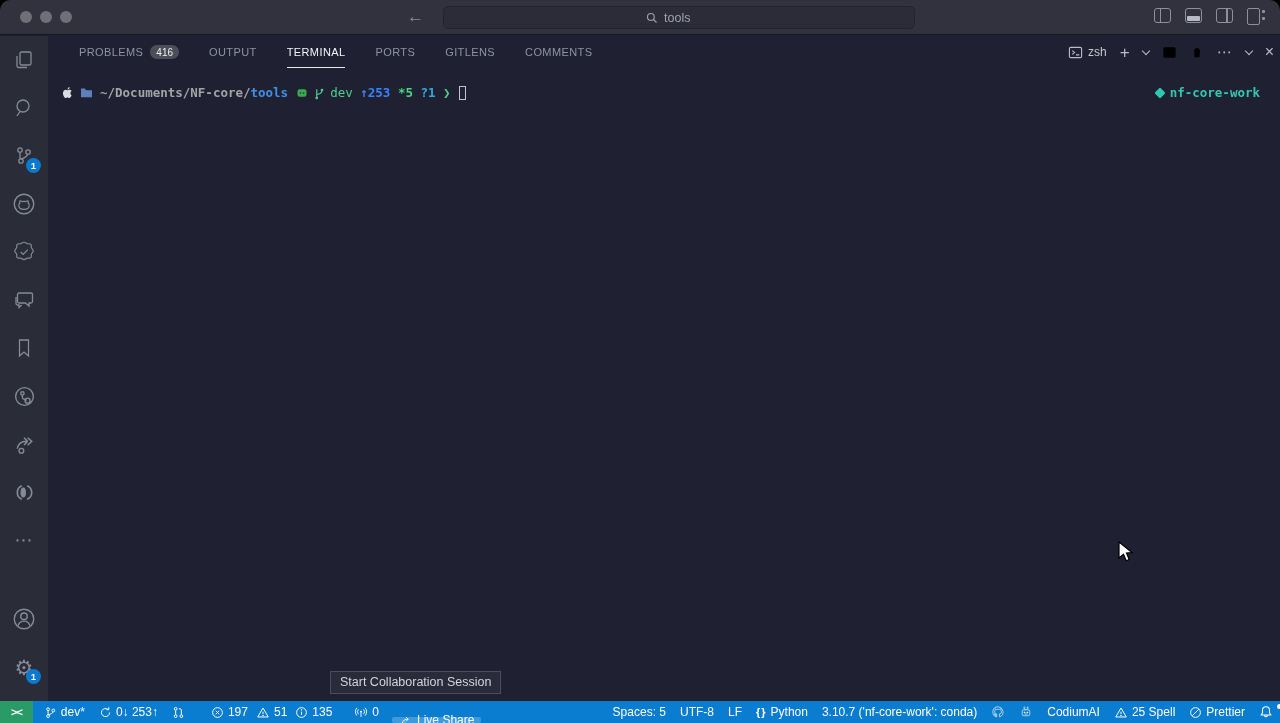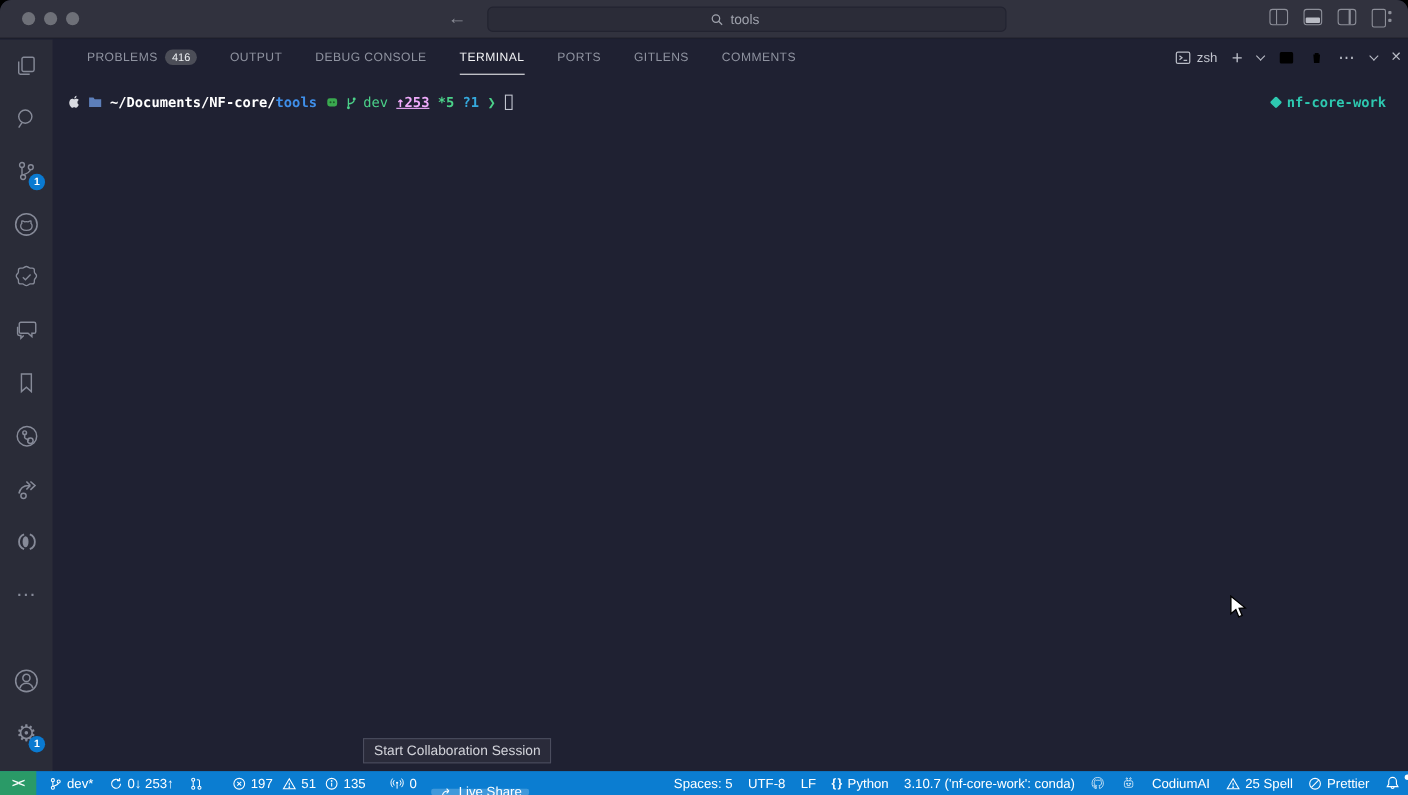--- a/index.html
+++ b/index.html
@@ -55,24 +55,24 @@
   .ta svg { stroke:#b9bcc6; fill:none; stroke-width:1.2; }
   .glyph-plus { font-size:17px; line-height:1; }
   .chev { width:6px; height:6px; border-right:1.4px solid #b9bcc6; border-bottom:1.4px solid #b9bcc6;
     transform:rotate(45deg); margin-top:-3px; }
   .glyph-ellipsis { font-size:15px; letter-spacing:1px; }
   .glyph-close { font-size:16px; }
 
   
   .terminal-body { flex:1; position:relative; font-family:"DejaVu Sans Mono", monospace; font-size:12.5px; }
   .prompt-line { position:absolute; top:17px; left:14px; display:flex; align-items:center; white-space:pre; }
-  .p-path { color:#ffffff; font-weight:bold; }
+  .p-path { color:#a3a3a3; font-weight:bold; }
   .p-dir { color:#3f8fea; font-weight:bold; }
   .p-branch { color:#4bd189; font-weight:normal; }
-  .p-ahead { color:#f0abfc; font-weight:bold;text-decoration:underline; }
+  .p-ahead { color:#3b82f6; font-weight:bold; }
   .p-mod { color:#4bd189; font-weight:bold; }
   .p-untracked { color:#35a9dd; font-weight:bold; }
   .p-chev { color:#4bd189; font-weight:bold; }
   .p-cursor { display:inline-block; width:7px; height:14px; border:1px solid #c0c4ce; margin-left:8px; }
   .env-right { position:absolute; top:17px; right:20px; display:flex; align-items:center; gap:6px;
     color:#2ec8b0; font-weight:bold; }
   .env-diamond { width:8px; height:8px; background:#2ec8b0; transform:rotate(45deg); border-radius:1.5px; }
 
   
   .tooltip { position:absolute; left:330px; top:671px; background:#2a2b3a; border:1px solid #4b4d5e;
@@ -209,23 +209,20 @@
 
     <div class="panel">
       <div class="panel-header">
         <div class="tabs">
           <div class="tab">
             <span class="tab-label">PROBLEMS</span>
             <span class="tab-badge">416</span>
           </div>
           <div class="tab">
               <span class="tab-label">OUTPUT</span>
-            </div>
-          <div class="tab">
-              <span class="tab-label">DEBUG CONSOLE</span>
             </div>
           <div class="tab active">
               <span class="tab-label">TERMINAL</span>
             </div>
           <div class="tab">
               <span class="tab-label">PORTS</span>
             </div>
           <div class="tab">
               <span class="tab-label">GITLENS</span>
             </div>

